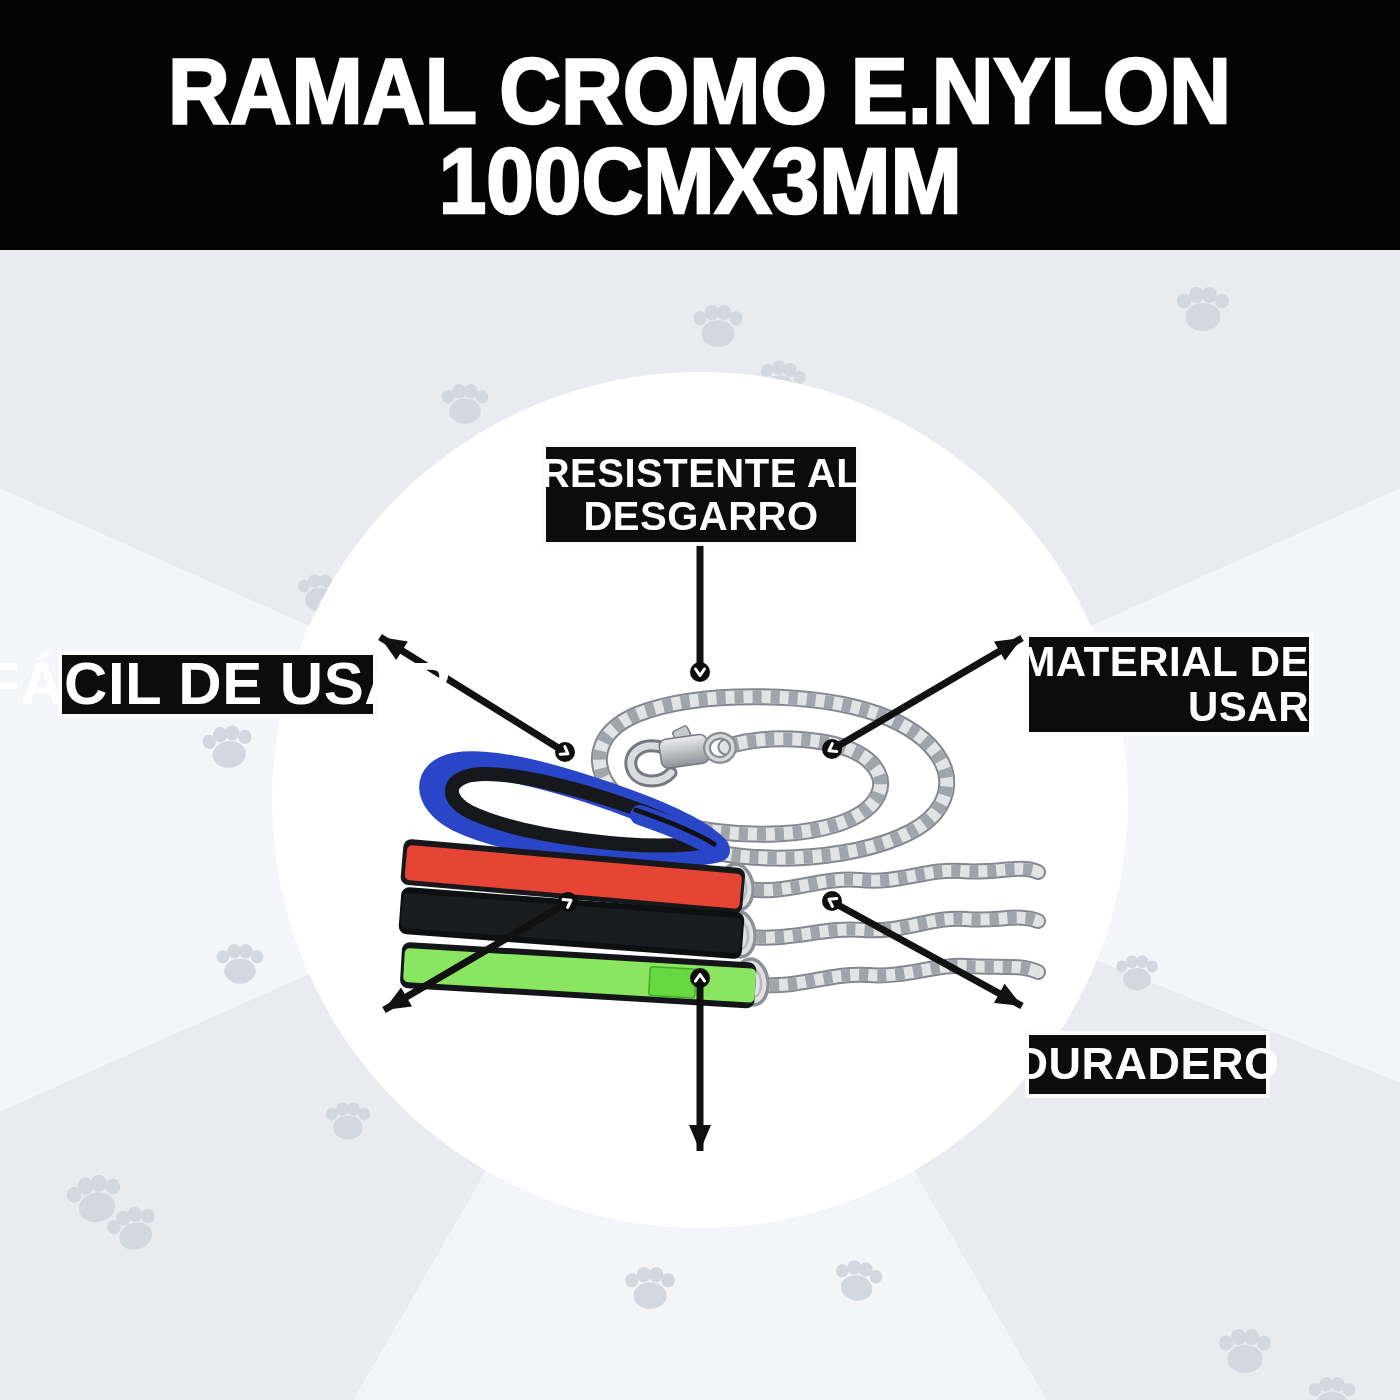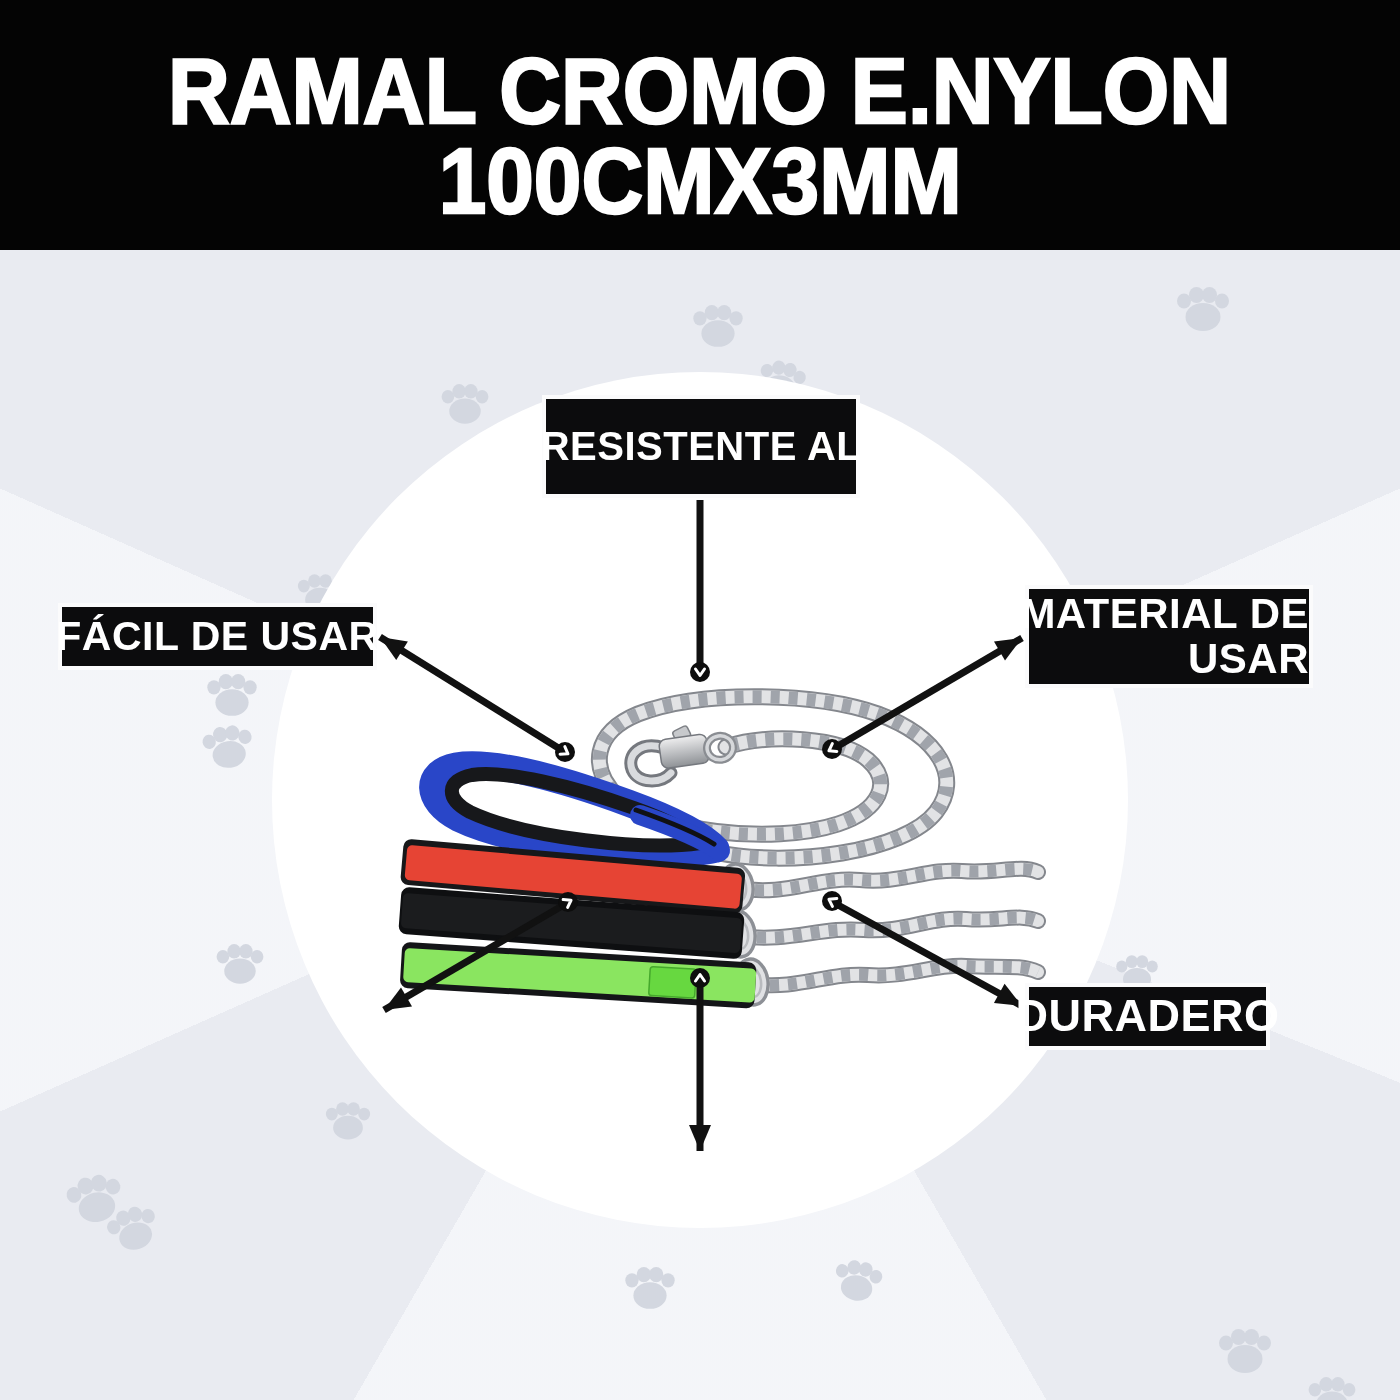--- a/index.html
+++ b/index.html
@@ -35,25 +35,25 @@
     letter-spacing:0px;white-space:nowrap;
     transform:scaleX(0.93);transform-origin:center;
     -webkit-text-stroke:2.5px #ffffff;
   }
   
   .label{
     position:absolute;box-sizing:border-box;
     background:#0c0c0d;border:4px solid #fbfbfc;
     color:#ffffff;font-weight:bold;
     display:flex;flex-direction:column;justify-content:center;align-items:center;
-    text-align:center;letter-spacing:0.5px;
+    text-align:center;letter-spacing:0.5px;margin-top:48px;
   }
   .label span{display:block;line-height:1.07;white-space:nowrap;}
   #lb-resistente{left:542px;top:395px;width:318px;height:103px;font-size:40px;}
-  #lb-facil{left:58px;top:603px;width:319px;height:67px;font-size:41px;}
+  #lb-facil{left:58px;top:603px;width:319px;height:67px;font-size:60px;}
   #lb-material{left:1025px;top:585px;width:288px;height:103px;font-size:42px;
     align-items:flex-end;text-align:left;padding-left:20px;}
   #lb-ligero{left:205px;top:985px;width:170px;height:65px;font-size:45px;}
   #lb-duradero{left:1025px;top:983px;width:245px;height:67px;font-size:45px;}
   #lb-diseno{left:575px;top:1155px;width:252px;height:105px;font-size:43px;}
   
   .ch-base{stroke:#84878d;stroke-width:16;fill:none;stroke-linecap:round;}
   .ch-mid{stroke:#e2e3e5;stroke-width:12;fill:none;stroke-linecap:round;}
   .ch-dash{stroke:#9fa3aa;stroke-width:12;fill:none;stroke-dasharray:9 9;}
   .coil-base{stroke:#84878d;stroke-width:17;fill:none;stroke-linecap:round;}
@@ -216,20 +216,21 @@
     </g>
   </svg>
 
   <div id="banner">
     <div class="banner-line">RAMAL CROMO E.NYLON</div>
     <div class="banner-line">100CMX3MM</div>
   </div>
 
   <div class="label" id="lb-resistente">
     <span>RESISTENTE AL</span>
+    <span>DESGARRO</span>
   </div>
   <div class="label" id="lb-facil">
     <span>FÁCIL DE USAR</span>
   </div>
   <div class="label" id="lb-material">
     <span>MATERIAL DE</span>
     <span>USAR</span>
   </div>
   <div class="label" id="lb-duradero">
     <span>DURADERO</span>

